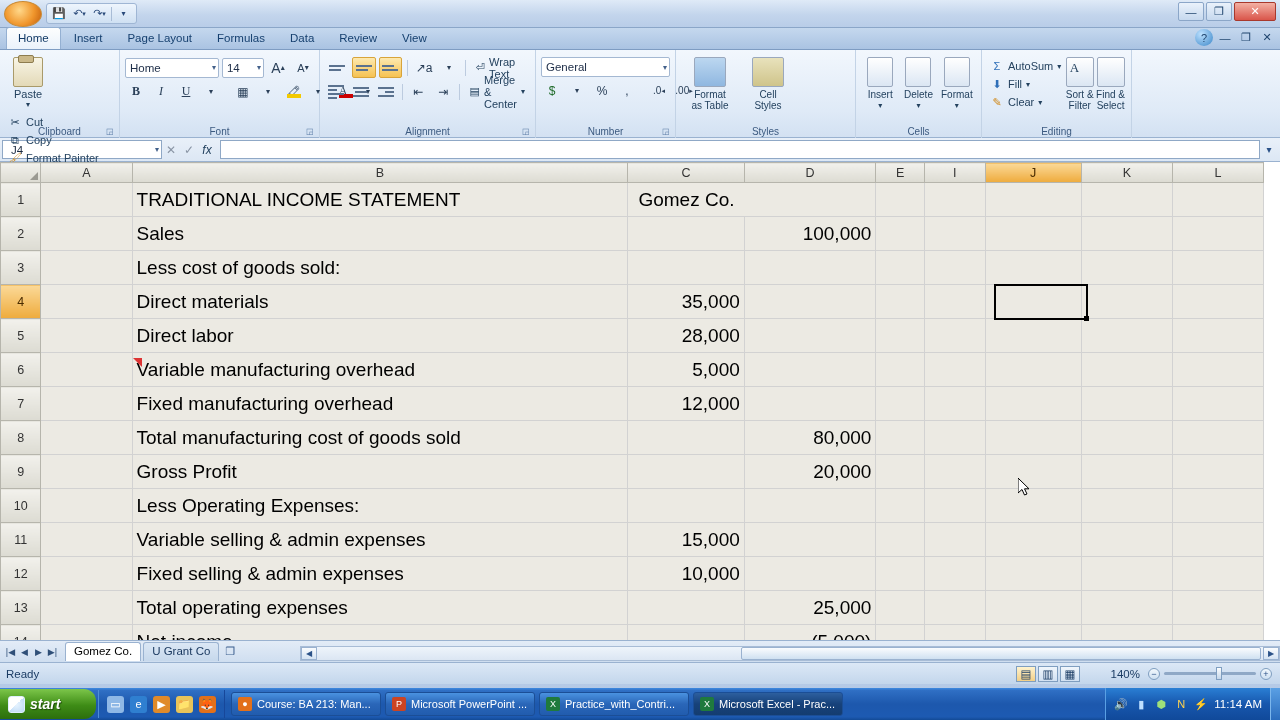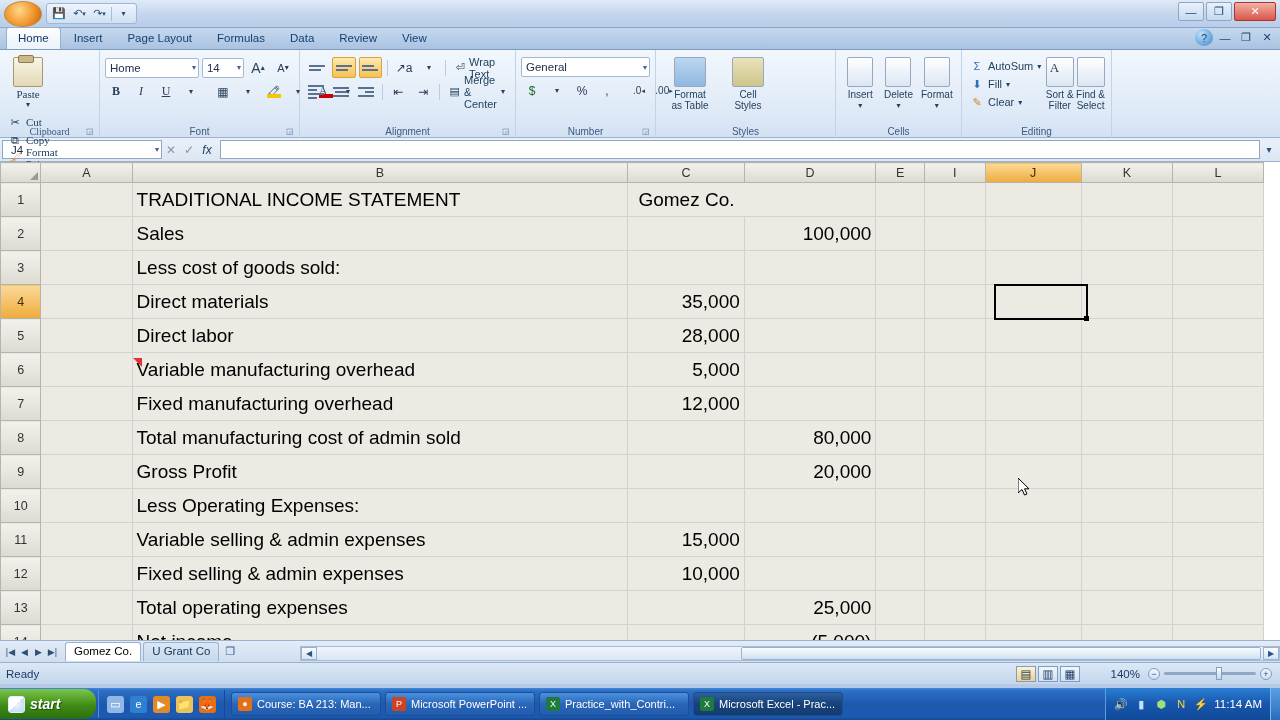--- a/index.html
+++ b/index.html
@@ -133,21 +133,21 @@
     position: absolute; bottom: 1px; left: 0; right: 0;
     text-align: center; font-size: 10px; color: #3c5a80;
   }
   .dlg-launcher {
     position: absolute; bottom: 1px; right: 3px;
     width: 10px; height: 10px;
     font-size: 8px; color: #5a7ba6;
   }
 
   
-  .g-clipboard { width: 100px; font-family: Liberation Serif, serif; }
+  .g-clipboard { width: 120px; }
   .paste-btn {
     width: 46px; text-align: center;
     color: #24425f; font-size: 11px;
     padding-top: 2px;
     float: left;
   }
   .paste-ico {
     width: 30px; height: 30px; margin: 2px auto 1px;
     background: linear-gradient(#f8f5e6, #e3d9b7);
     border: 1px solid #a99a6a; border-radius: 2px;
@@ -805,21 +805,21 @@
           <td class="num"></td>
           <td></td>
           <td></td>
           <td></td>
           <td></td>
           <td></td>
         </tr>
         <tr>
           <td class="rowhdr">8</td>
           <td></td>
-          <td class="indent2">Total manufacturing cost of admin sold</td>
+          <td class="indent2">Total manufacturing cost of goods sold</td>
           <td class="num"></td>
           <td class="num hl">80,000</td>
           <td></td>
           <td></td>
           <td></td>
           <td></td>
           <td></td>
         </tr>
         <tr>
           <td class="rowhdr">9</td>

